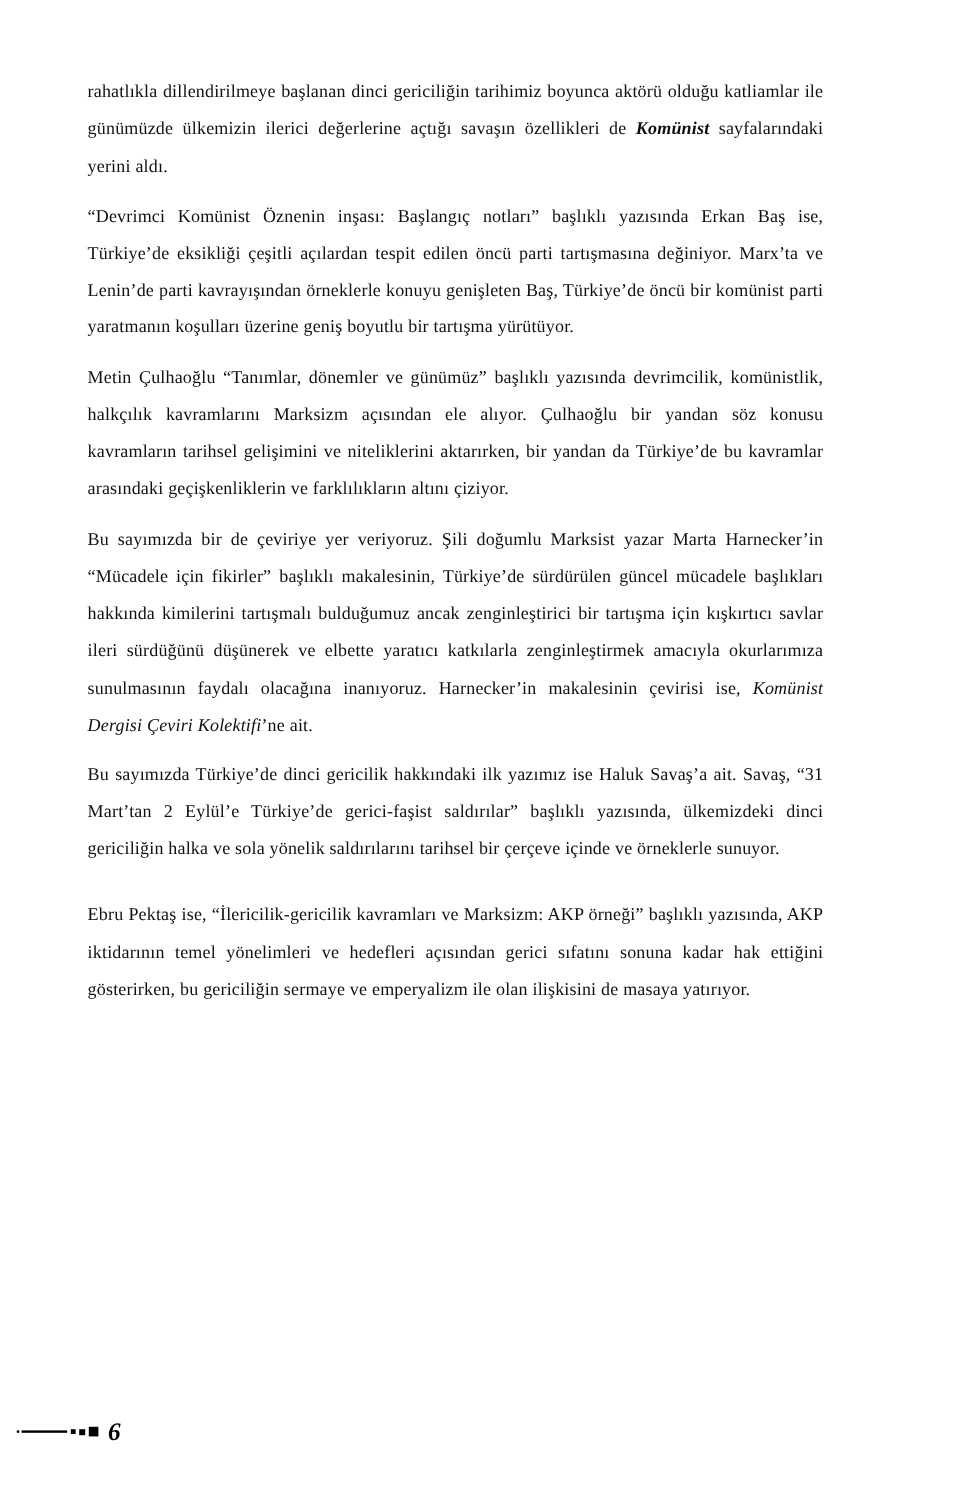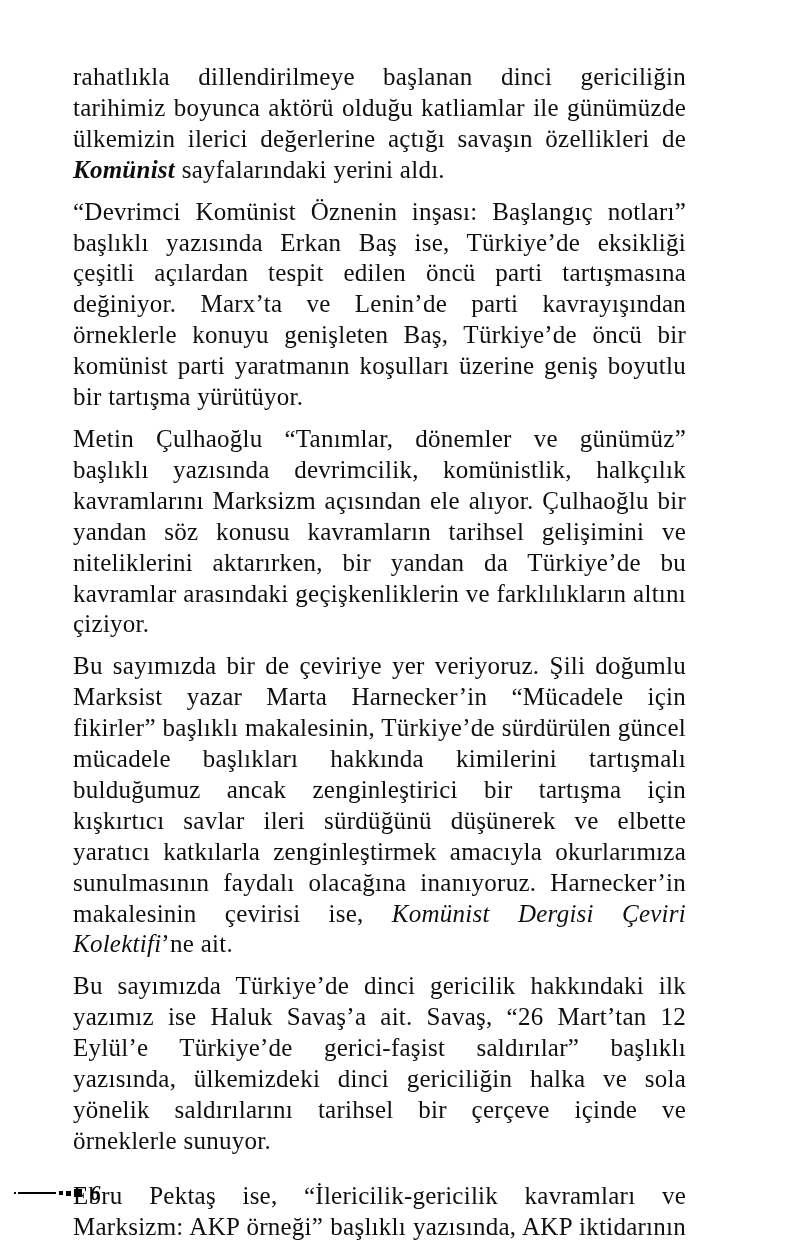--- a/index.html
+++ b/index.html
@@ -29,21 +29,21 @@
 
   .text-column {
     position: absolute;
     left: 73px;
     top: 62px;
     width: 613px;
   }
 
   p.para {
     margin: 0 0 11px 0;
-    font-size: 25px;
+    font-size: 15px;
     line-height: 30.9px;
     text-align: justify;
     text-justify: inter-word;
     hyphens: manual;
     letter-spacing: 0.01em;
     word-spacing: 0.005em;
     color: #100f10;
   }
 
   p.para:last-child {
@@ -122,21 +122,21 @@
 </head>
 <body>
 
 <div class="page">
 
   <div class="text-column">
     <p class="para" id="p1">rahatlıkla dillendirilmeye başlanan dinci gericiliğin tarihimiz boyunca aktörü olduğu katliamlar ile günümüzde ülkemizin ilerici değerlerine açtığı savaşın özellikleri de <span class="bold-italic">Komünist</span> sayfalarındaki yerini aldı.</p>
     <p class="para" id="p3">“Devrimci Komünist Öznenin inşası: Başlangıç notları” başlıklı yazısında Erkan Baş ise, Türkiye’de eksikliği çeşitli açılardan tespit edilen öncü parti tartışmasına değiniyor. Marx’ta ve Lenin’de parti kavrayışından örneklerle konuyu genişleten Baş, Türkiye’de öncü bir komünist parti yaratmanın koşulları üzerine geniş boyutlu bir tartışma yürütüyor.</p>
     <p class="para" id="p2">Metin Çulhaoğlu “Tanımlar, dönemler ve günümüz” başlıklı yazısında devrimcilik, komünistlik, halkçılık kavramlarını Marksizm açısından ele alıyor. Çulhaoğlu bir yandan söz konusu kavramların tarihsel gelişimini ve niteliklerini aktarırken, bir yandan da Türkiye’de bu kavramlar arasındaki geçişkenliklerin ve farklılıkların altını çiziyor.</p>
     <p class="para" id="p4">Bu sayımızda bir de çeviriye yer veriyoruz. Şili doğumlu Marksist yazar Marta Harnecker’in “Mücadele için fikirler” başlıklı makalesinin, Türkiye’de sürdürülen güncel mücadele başlıkları hakkında kimilerini tartışmalı bulduğumuz ancak zenginleştirici bir tartışma için kışkırtıcı savlar ileri sürdüğünü düşünerek ve elbette yaratıcı katkılarla zenginleştirmek amacıyla okurlarımıza sunulmasının faydalı olacağına inanıyoruz. Harnecker’in makalesinin çevirisi ise, <span class="italic">Komünist Dergisi Çeviri Kolektifi</span>’ne ait.</p>
-    <p class="para" id="p5">Bu sayımızda Türkiye’de dinci gericilik hakkındaki ilk yazımız ise Haluk Savaş’a ait. Savaş, “26 Mart’tan 12 Eylül’e Türkiye’de gerici-faşist saldırılar” başlıklı yazısında, ülkemizdeki dinci gericiliğin halka ve sola yönelik saldırılarını tarihsel bir çerçeve içinde ve örneklerle sunuyor.</p>
+    <p class="para" id="p5">Bu sayımızda Türkiye’de dinci gericilik hakkındaki ilk yazımız ise Haluk Savaş’a ait. Savaş, “31 Mart’tan 2 Eylül’e Türkiye’de gerici-faşist saldırılar” başlıklı yazısında, ülkemizdeki dinci gericiliğin halka ve sola yönelik saldırılarını tarihsel bir çerçeve içinde ve örneklerle sunuyor.</p>
     <p class="para" id="p6">Ebru Pektaş ise, “İlericilik-gericilik kavramları ve Marksizm: AKP örneği” başlıklı yazısında, AKP iktidarının temel yönelimleri ve hedefleri açısından gerici sıfatını sonuna kadar hak ettiğini gösterirken, bu gericiliğin sermaye ve emperyalizm ile olan ilişkisini de masaya yatırıyor.</p>
   </div>
 
   <div class="footer">
     <span class="orn">
       <span class="orn-dot"></span>
       <span class="orn-rule"></span>
       <span class="orn-sq-1"></span>
       <span class="orn-sq-2"></span>
       <span class="orn-sq-3"></span>

